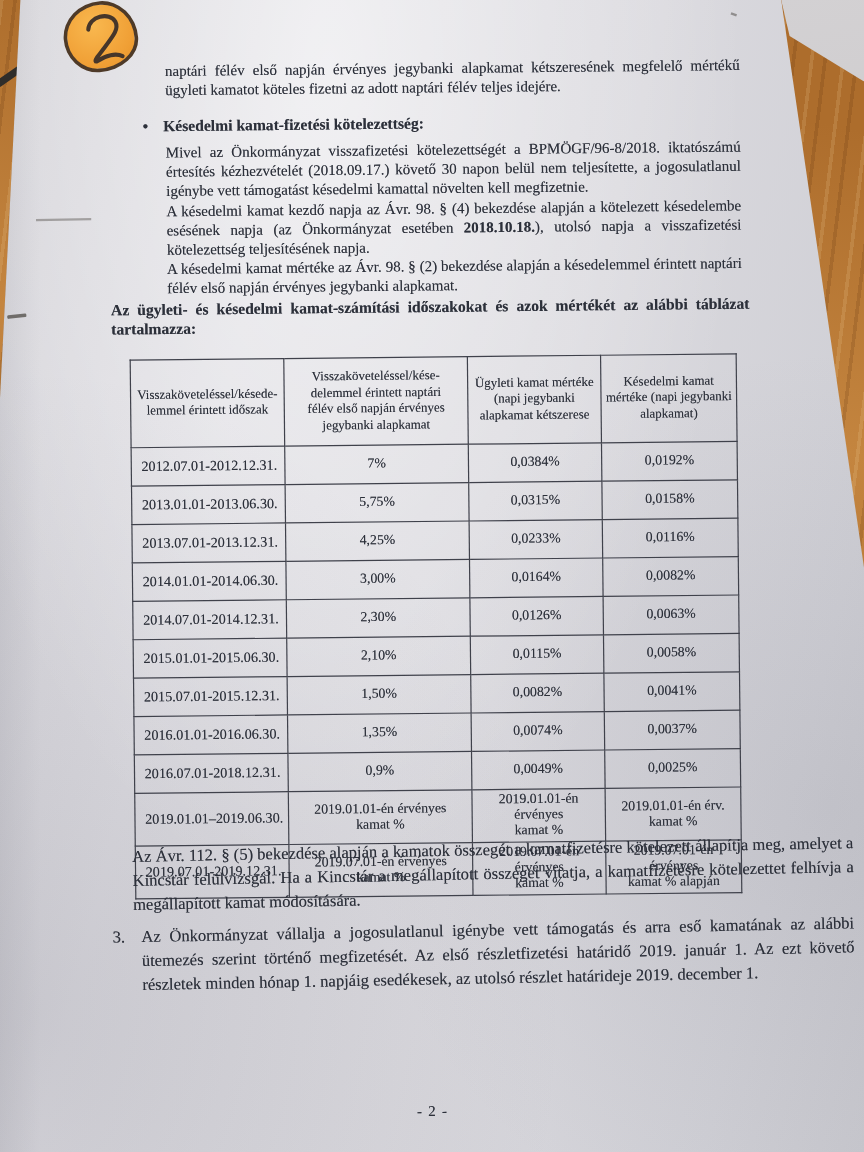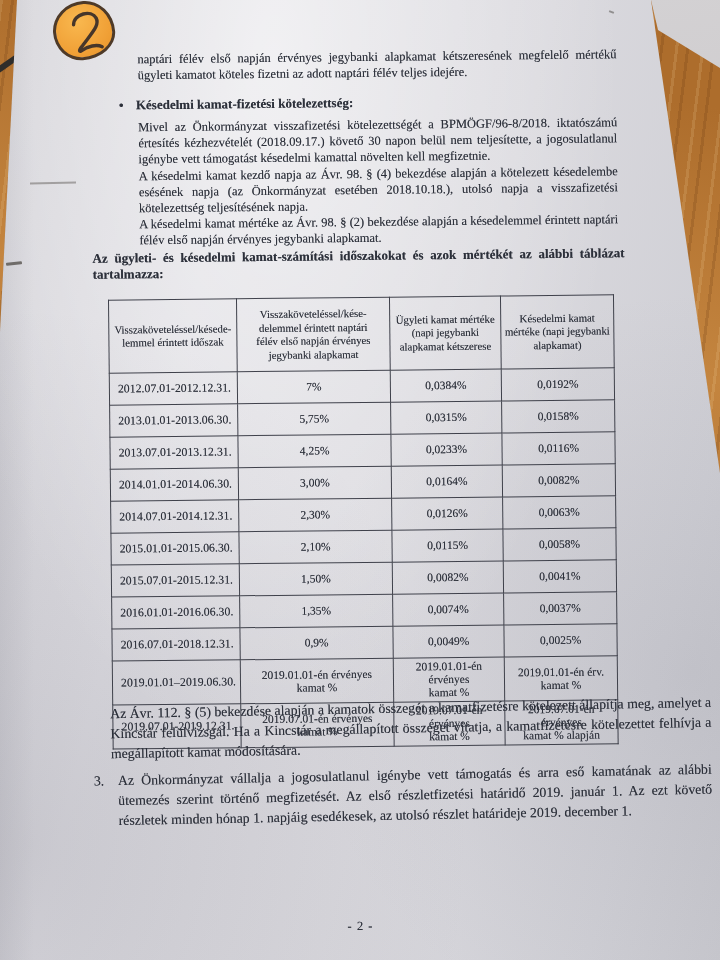--- a/index.html
+++ b/index.html
@@ -50,21 +50,21 @@
     box-sizing:border-box;transform:rotate(-4deg);
   }
   .circle-mark svg{position:absolute;left:4px;top:2px;}
   
   .content{
     position:absolute;inset:0;color:#2c303a;
     transform:rotate(-0.6deg);transform-origin:360px 300px;
     text-shadow:0 0 .5px rgba(44,48,58,.55);
   }
   .block{position:absolute;font-size:12.5px;line-height:16px;text-align:justify;}
-  .b{font-weight:normal;}
+  .b{font-weight:bold;}
   #p1{left:140px;top:49px;width:479px;}
   #bullet-line{left:121px;top:95px;width:500px;font-weight:bold;font-size:13px;}
   #bullet-line .dot{display:inline-block;width:17px;font-weight:bold;}
   #p2{left:140px;top:117px;width:479px;}
   #p3{left:140px;top:166px;width:479px;}
   #p4{left:140px;top:214px;width:479px;}
   #table-intro{left:93px;top:248px;width:532px;font-weight:bold;font-size:13px;line-height:15.5px;}
   
   #interest-table{
     position:absolute;left:108px;top:297px;width:505px;

